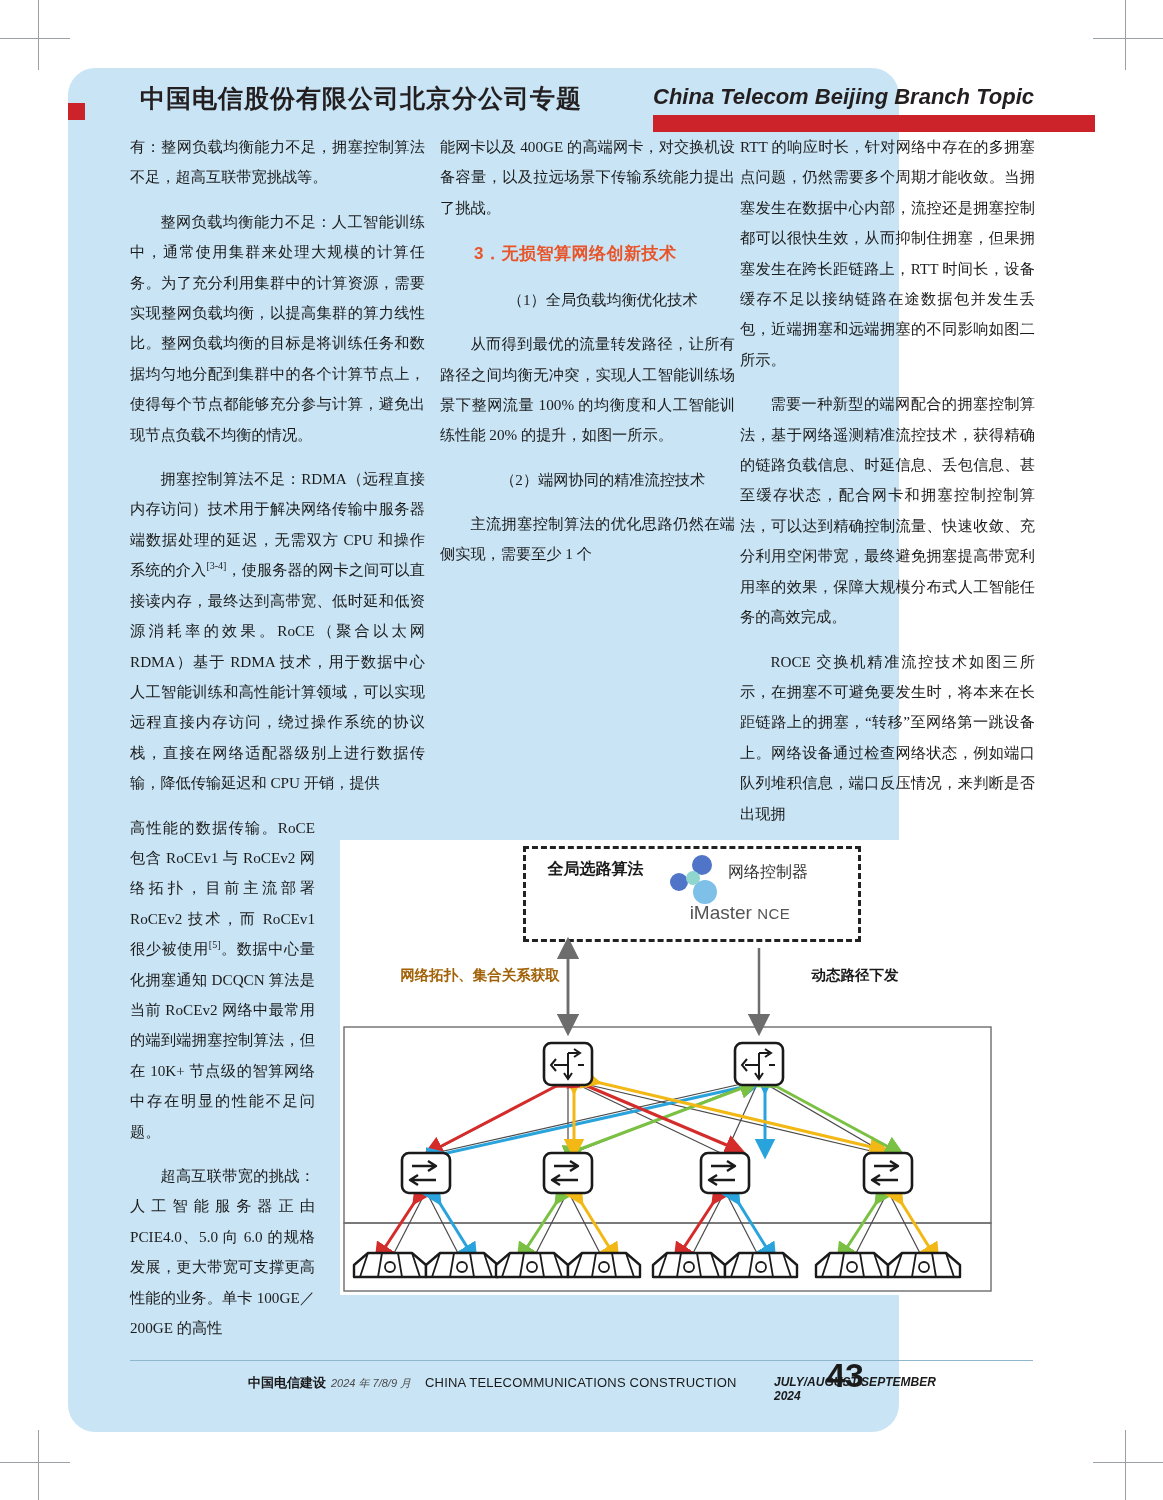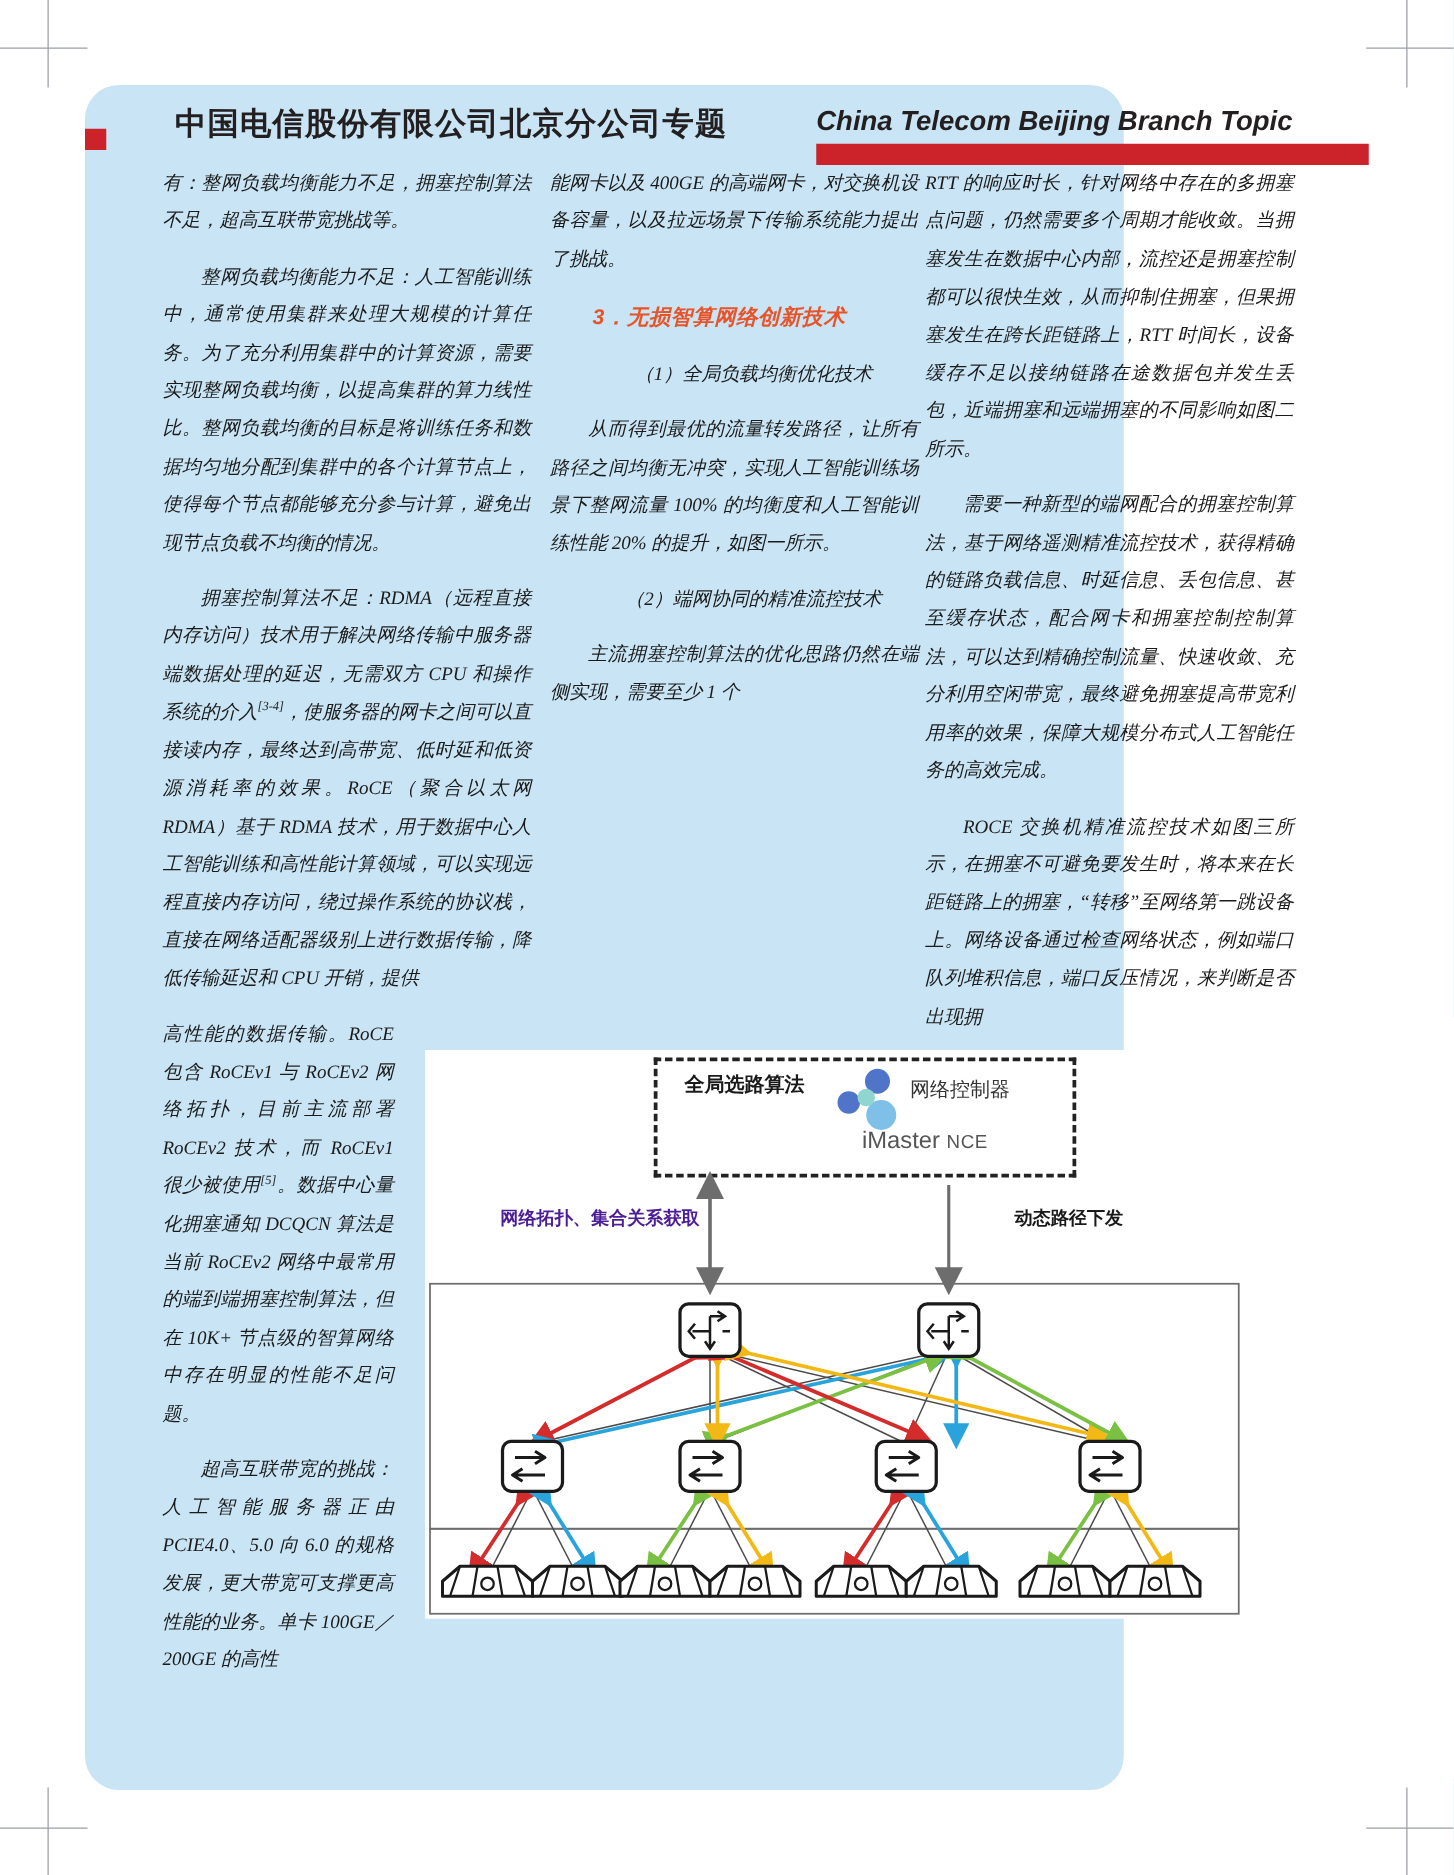--- a/index.html
+++ b/index.html
@@ -46,21 +46,20 @@
     position:absolute;left:0px;top:35px;
     width:17px;height:17px;background:#cc2229;
   }
 
   
   .col{
     position:absolute;top:64px;width:295px;
     font-size:15.2px;line-height:30.4px;color:#1b1b1b;
     text-align:justify;
     font-family:"Liberation Serif", serif;
-    font-style:italic;
   }
   #col1{left:62px;}
   #col2{left:372px;}
   #col3{left:672px;}
   .col p{margin:0 0 14px 0;text-indent:2em;}
   .col p.noindent{text-indent:0;}
   .sec-h{
     color:#e8542a;font-weight:700;
     font-family:"Liberation Sans", sans-serif;
     font-size:17px;line-height:34px;
@@ -108,21 +107,21 @@
   }
   .imaster{
     position:absolute;left:300px;top:62px;width:200px;text-align:center;
     font-family:"Liberation Sans", sans-serif;font-size:19px;color:#555;
   }
   .imaster .nce{font-size:15px;letter-spacing:.5px;}
 
   .lbl-left{
     position:absolute;left:60px;top:125px;width:160px;text-align:center;
     font-family:"Liberation Sans", sans-serif;font-weight:700;
-    font-size:14.5px;line-height:20px;color:#4c1d95;
+    font-size:14.5px;line-height:20px;color:#a16207;
   }
   .lbl-right{
     position:absolute;left:450px;top:125px;width:130px;text-align:center;
     font-family:"Liberation Sans", sans-serif;font-weight:700;
     font-size:14.5px;line-height:20px;color:#1a1a1a;
   }
 
   
   #footer{
     position:absolute;left:0;bottom:0;width:100%;height:80px;
@@ -345,14 +344,22 @@
         <g transform="translate(584,236)">
           <path d="M-36,16 h72 v-12 l-14,-12 h-44 l-14,12 z" fill="#fff" stroke="#1a1a1a" stroke-width="2.4" stroke-linejoin="round"></path>
           <path d="M-22,-8 l-8,24 M-8,-8 l-4,24 M8,-8 l4,24 M22,-8 l8,24" stroke="#1a1a1a" stroke-width="1.8"></path>
           <circle cx="0" cy="6" r="5" fill="none" stroke="#1a1a1a" stroke-width="1.8"></circle>
         </g>
       </g>
     </svg>
   </div>
 
 
+  <div id="footer">
+    <div class="ft-rule"></div>
+    <div class="ft-cn">中国电信建设</div>
+    <div class="ft-date-cn">2024 年 7/8/9 月</div>
+    <div class="ft-en">CHINA TELECOMMUNICATIONS CONSTRUCTION</div>
+    <div class="ft-date-en">JULY/AUGUST/SEPTEMBER 2024</div>
+    <div class="ft-page">43</div>
+  </div>
 
 </div>
 
 </body></html>

